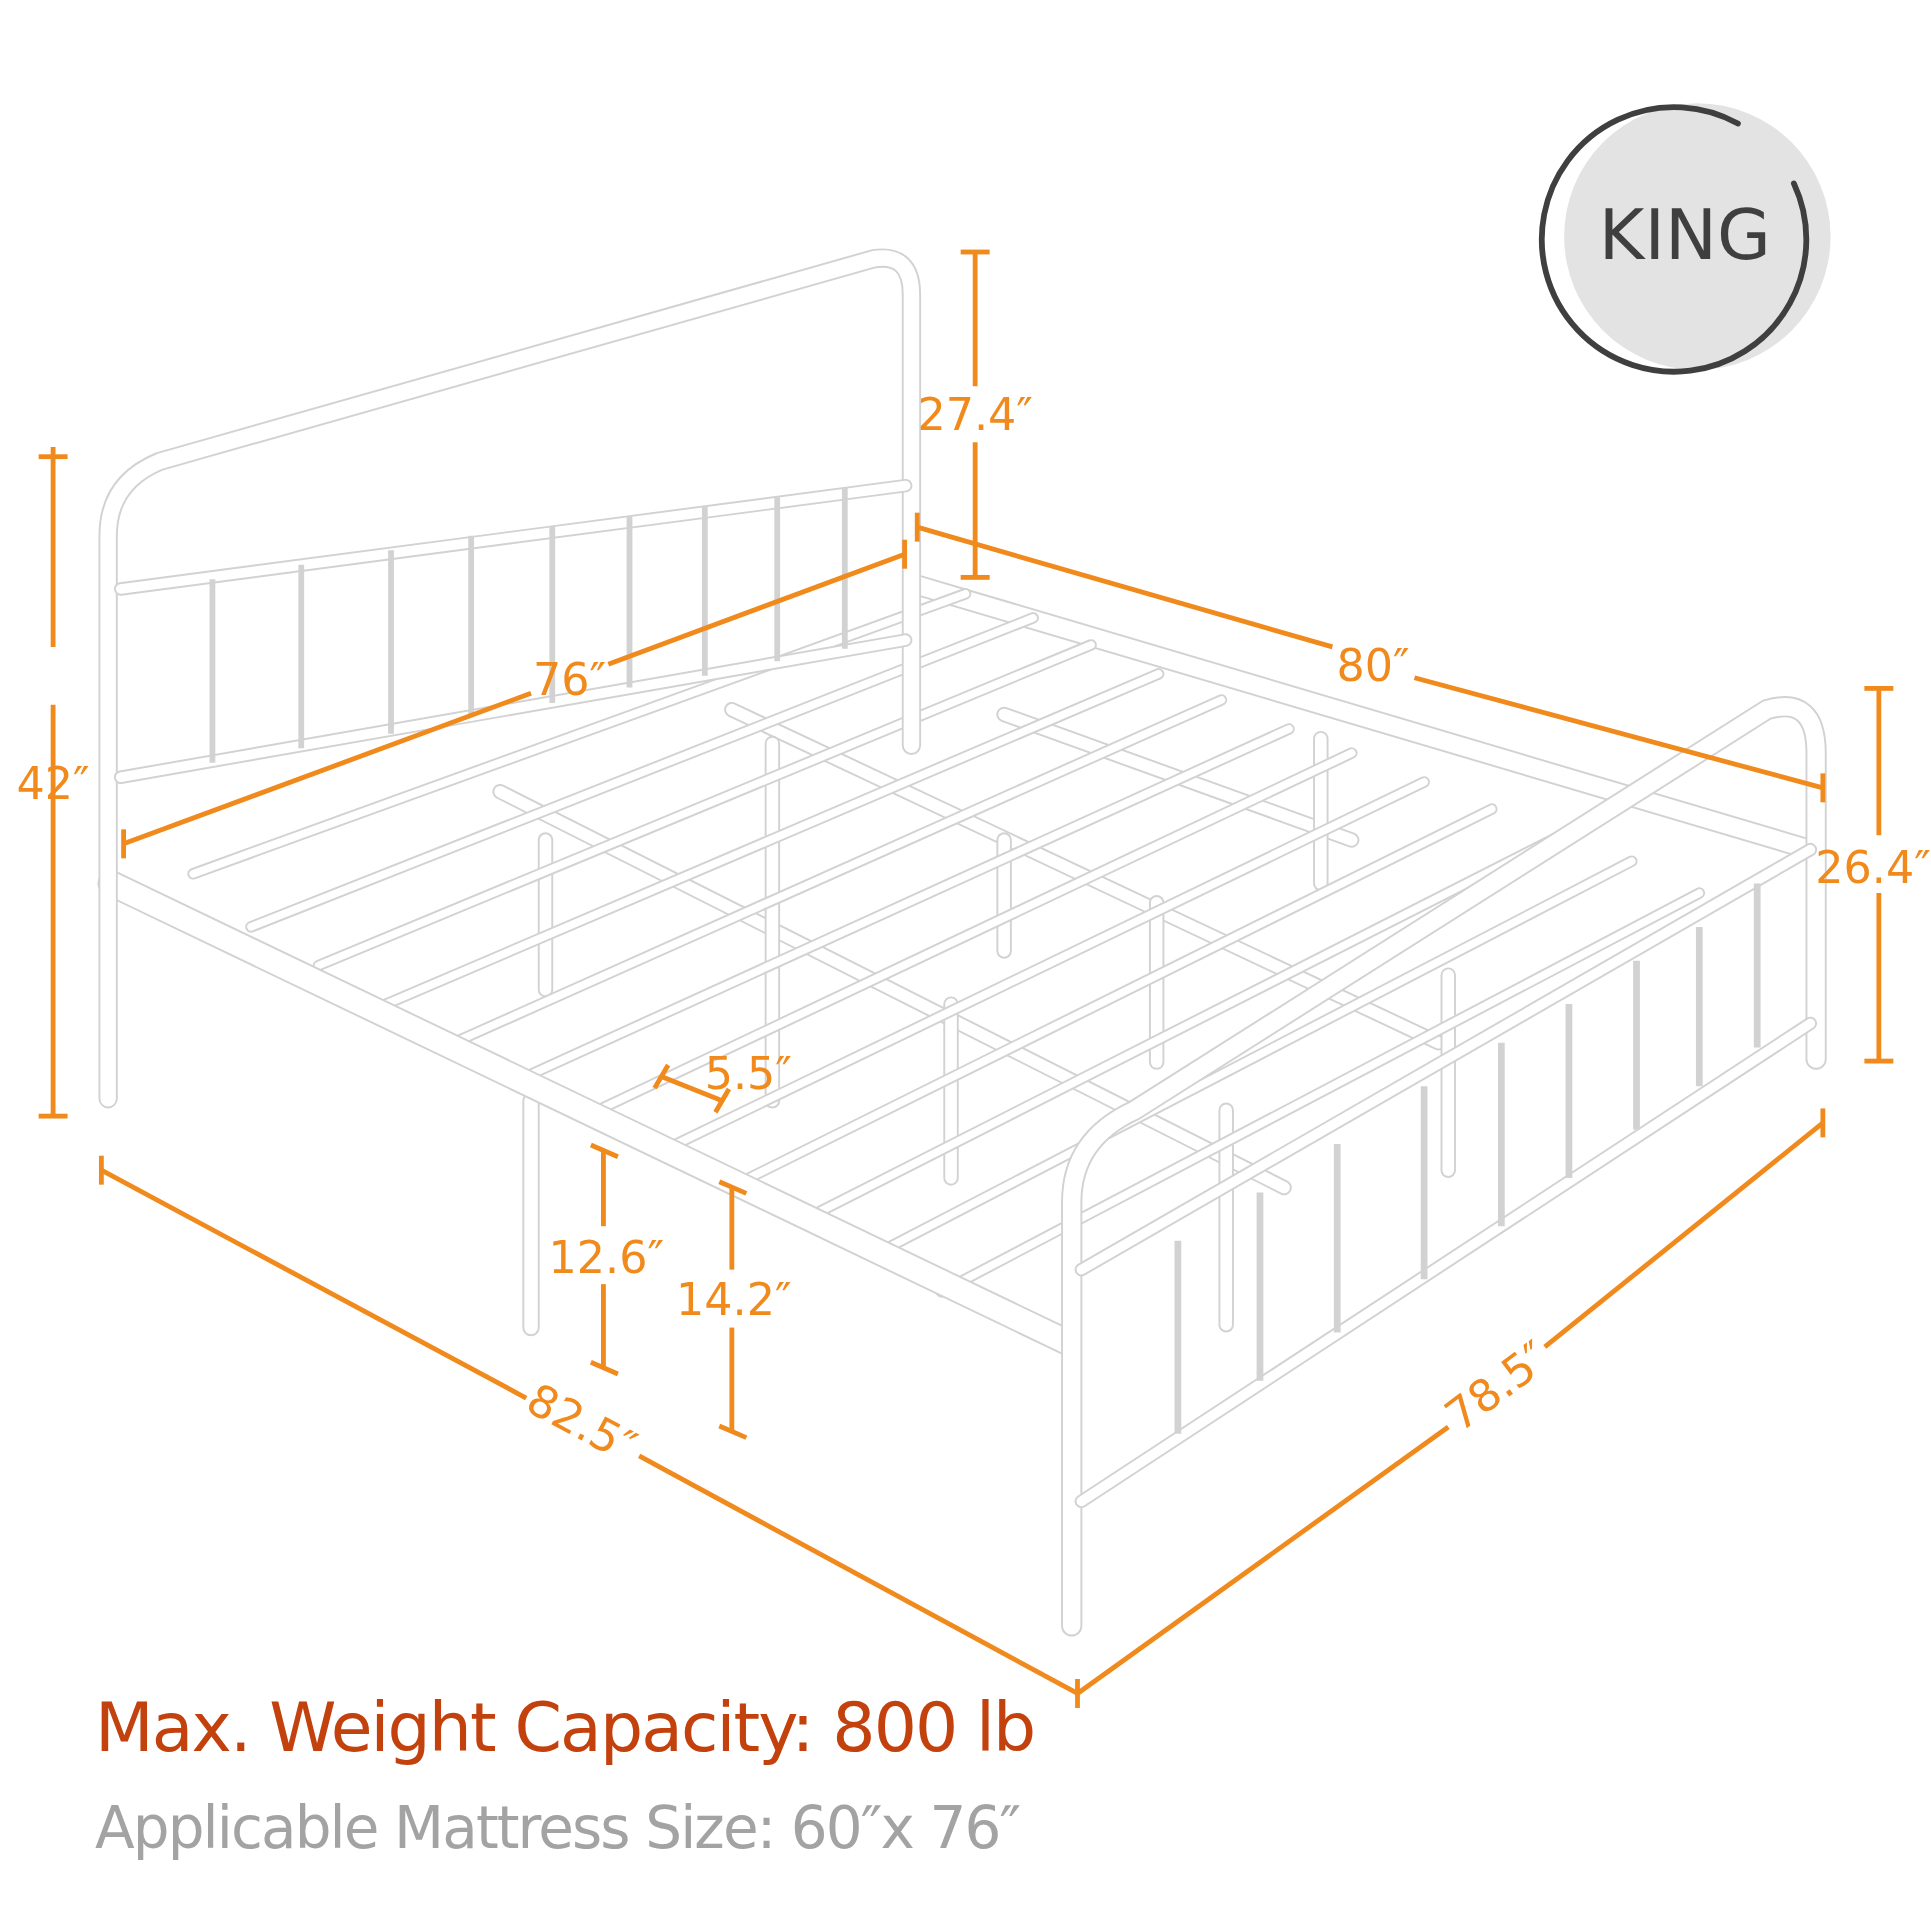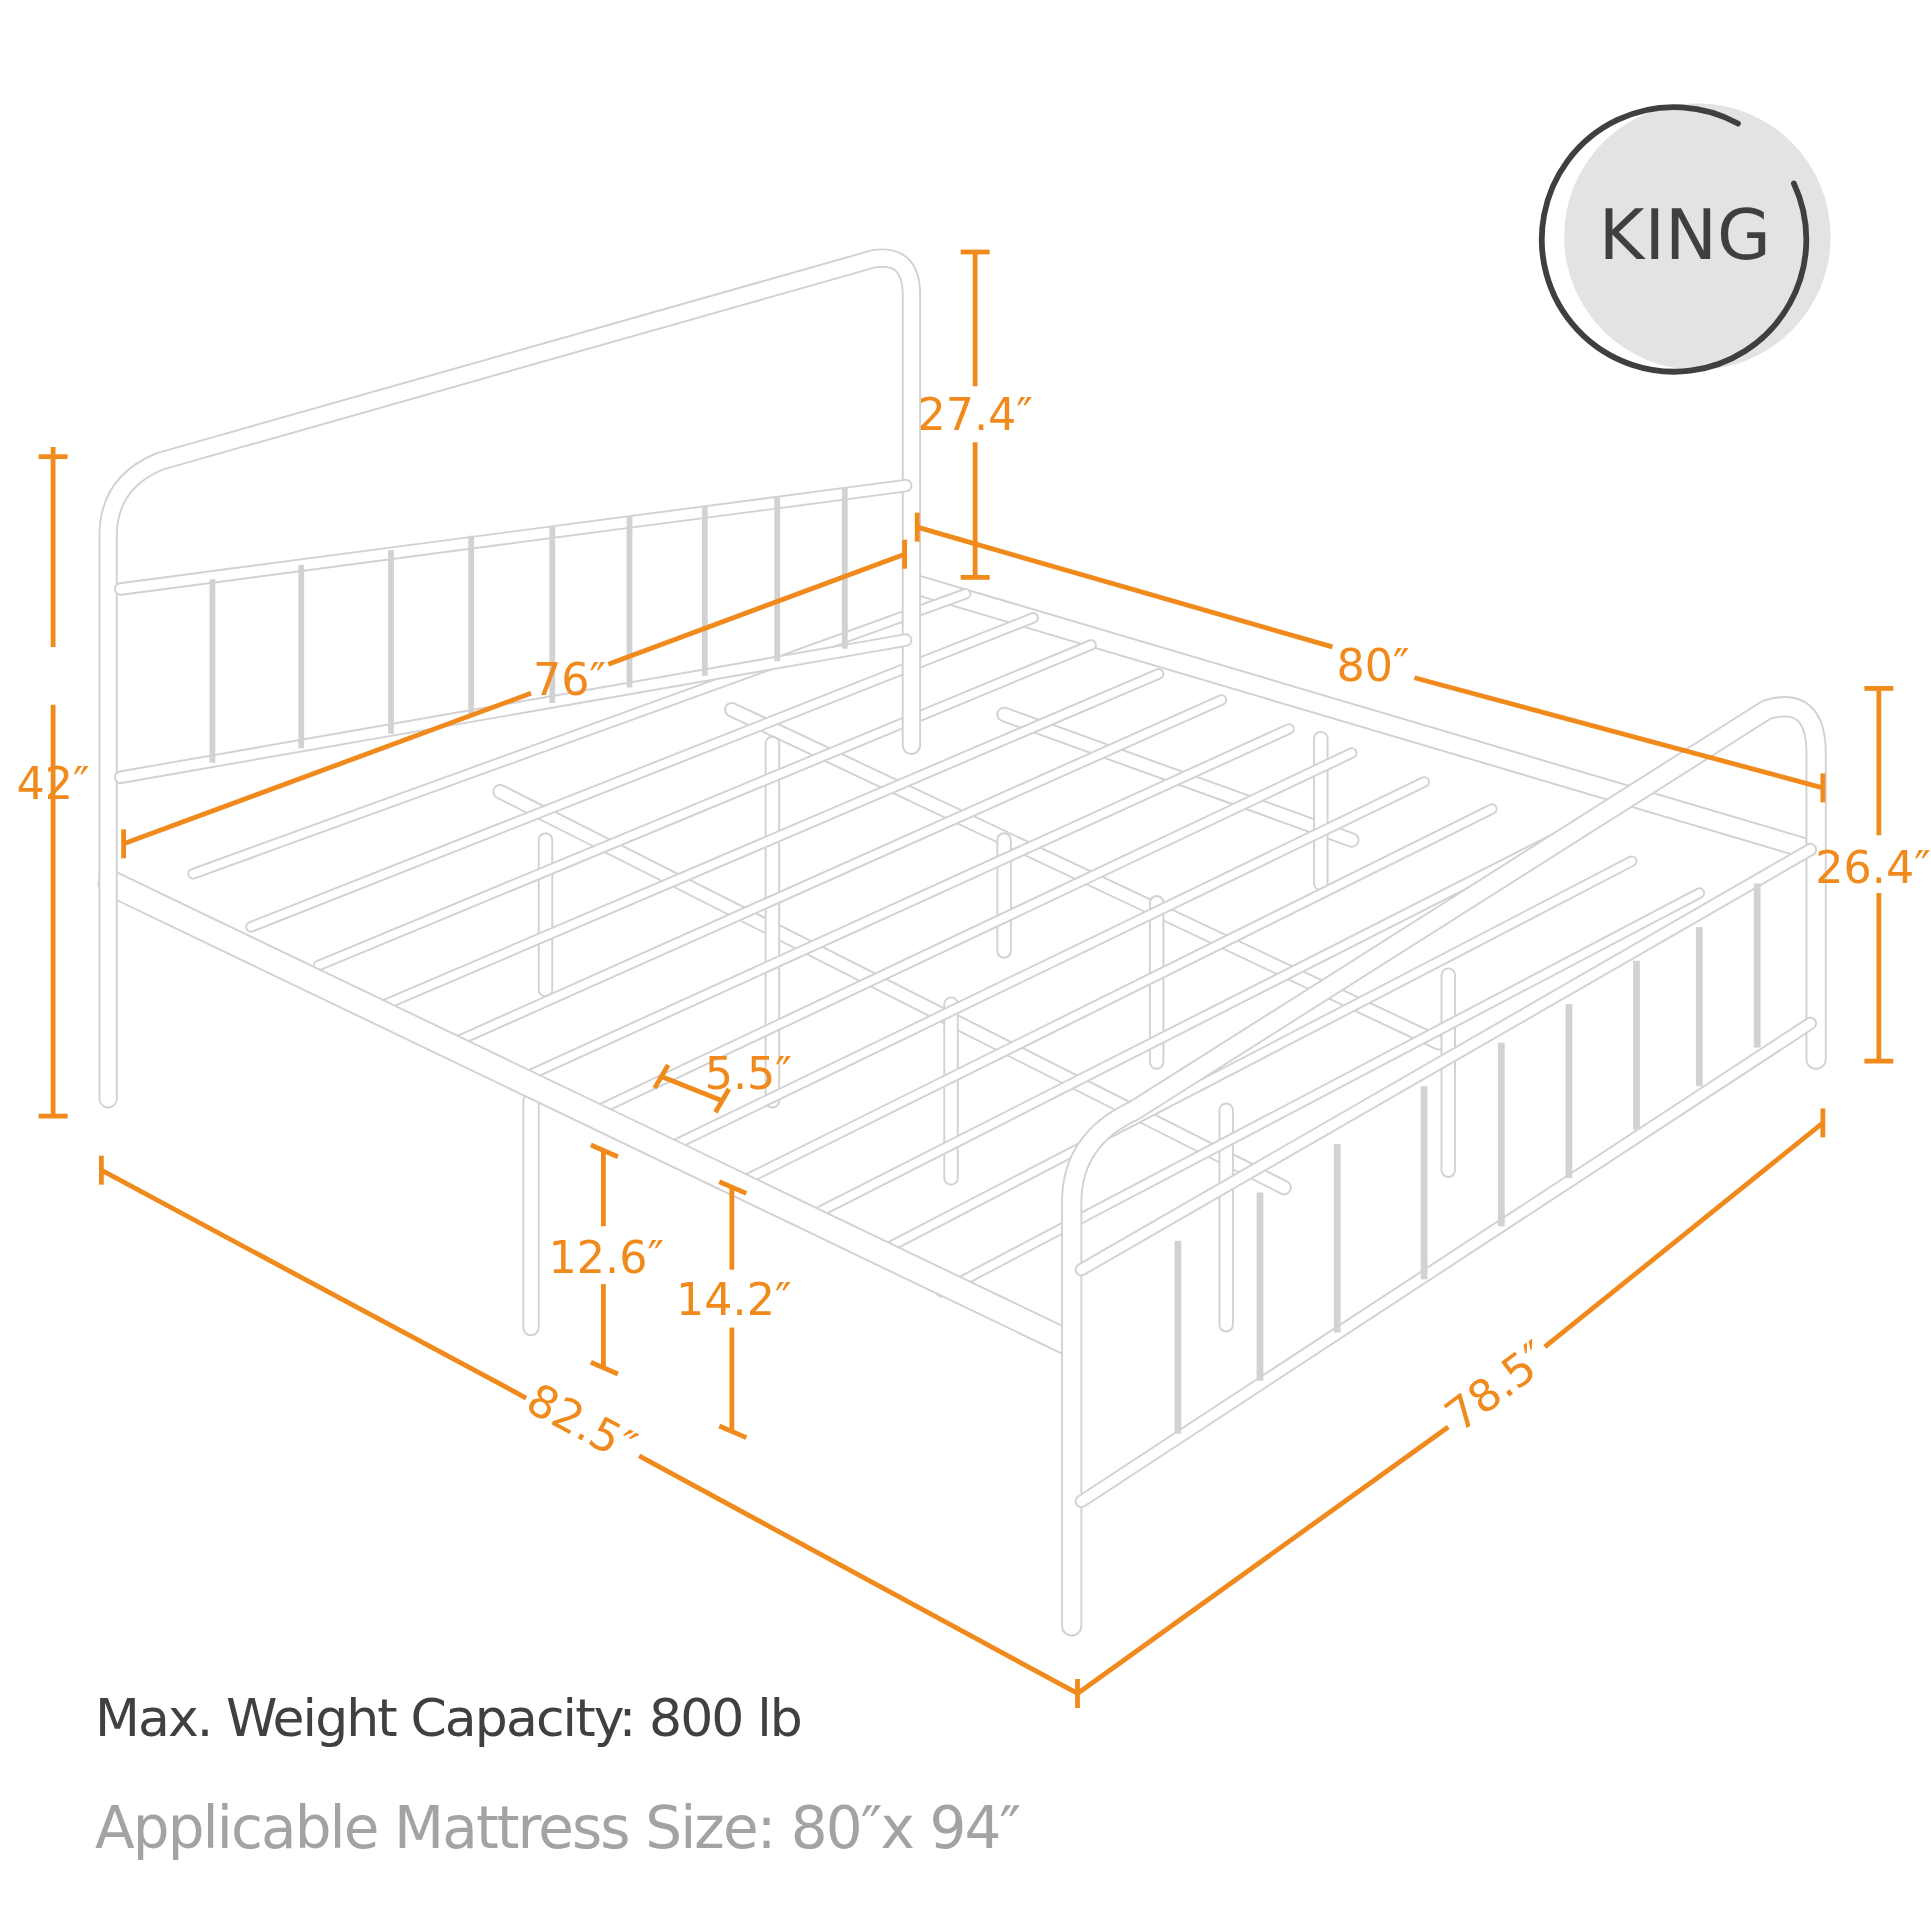--- a/index.html
+++ b/index.html
@@ -1,20 +1,20 @@
 <!DOCTYPE html>
 <html><head>
 <meta charset="utf-8">
 <style>
   html, body { margin: 0; padding: 0; background: #ffffff; }
   body { width: 1931px; height: 1931px; position: relative; overflow: hidden; font-family: "DejaVu Sans", sans-serif; }
   #diagram { position: absolute; left: 0; top: 0; width: 1931px; height: 1931px; }
   .dim-text { font-family: "DejaVu Sans", sans-serif; font-weight: 400; }
   .caption { position: absolute; left: 95px; white-space: nowrap; font-family: "DejaVu Sans", sans-serif; letter-spacing: -1.9px; }
-  #cap-weight { top: 1688px; font-size: 52px; color: #404040; }
+  #cap-weight { top: 1688px; font-size: 68px; color: #c2410c; }
   #cap-mattress { top: 1794px; font-size: 58px; color: #a3a3a3; }
   #badge-text { font-family: "DejaVu Sans", sans-serif; }
 </style>
 </head>
 <body>
 
 <svg id="diagram" viewBox="0 0 2000 2000" xmlns="http://www.w3.org/2000/svg">
   <defs>
     <style>
       .tube { fill: none; stroke: #d2d2d2; stroke-linecap: round; stroke-linejoin: round; }
@@ -213,14 +213,14 @@
   <g>
     <line class="dim" x1="1116" y1="1754" x2="1500" y2="1478"></line>
     <line class="dim" x1="1600" y1="1395" x2="1888" y2="1163"></line>
     <line class="dim" x1="1116" y1="1739" x2="1116" y2="1769"></line>
     <line class="dim" x1="1888" y1="1148" x2="1888" y2="1178"></line>
     <text class="dimtxt dim-text" x="1550" y="1452" text-anchor="middle" transform="rotate(-37 1550 1435)">78.5″</text>
   </g>
 </svg>
 
 <div id="cap-weight" class="caption">Max. Weight Capacity: 800 lb</div>
-<div id="cap-mattress" class="caption">Applicable Mattress Size: 80″x 94″</div>
+<div id="cap-mattress" class="caption">Applicable Mattress Size: 60″x 76″</div>
 
 
 </body></html>

